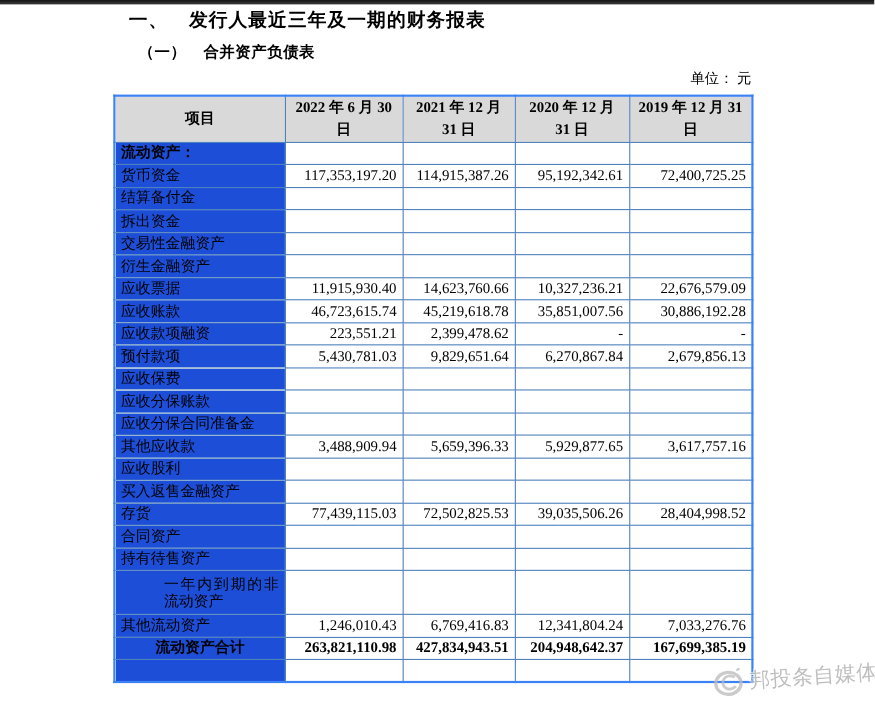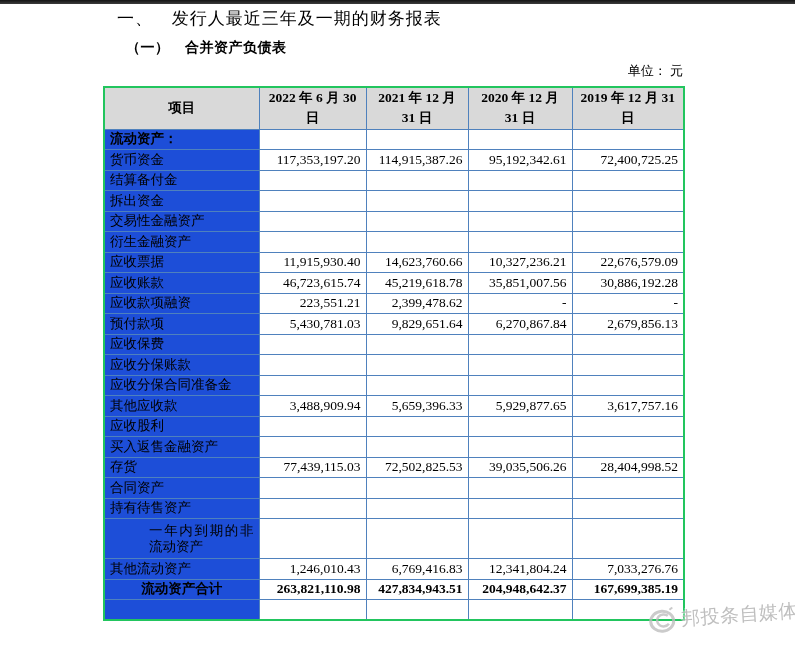--- a/index.html
+++ b/index.html
@@ -9,37 +9,37 @@
     font-family:"Liberation Serif","DejaVu Serif",serif;
     color:#000;
   }
   .top-bar{
     position:absolute;left:0;top:0;width:795px;height:4px;
     background:linear-gradient(180deg,#141414,#3c3c3c);
   }
   .doc-title{
     position:absolute;left:117px;top:7px;
     font-family:"Liberation Sans","DejaVu Sans",sans-serif;
-    font-weight:400;font-size:17px;letter-spacing:1px;white-space:nowrap;
+    font-weight:700;font-size:17px;letter-spacing:1px;white-space:nowrap;
   }
   .doc-title .sec-num{margin-right:13px;}
   .doc-subtitle{
     position:absolute;left:126px;top:39px;
     font-family:"Liberation Sans","DejaVu Sans",sans-serif;
     font-weight:700;font-size:14px;letter-spacing:0.5px;white-space:nowrap;
   }
   .doc-subtitle .sec-num{margin-right:11px;}
   .unit-line{
     position:absolute;left:103px;top:62px;width:580px;
     text-align:right;font-size:13px;
   }
   table.bs{
     position:absolute;left:103px;top:86px;width:580px;
     border-collapse:collapse;table-layout:fixed;
-    border:2px solid #22c55e;
+    border:2px solid #3b82f6;
     font-size:13.5px;
   }
   table.bs th,table.bs td{
     border:1px solid #4f81bd;
     padding:0 5px;
     box-sizing:border-box;
     vertical-align:middle;
     overflow:hidden;
   }
   table.bs th{

